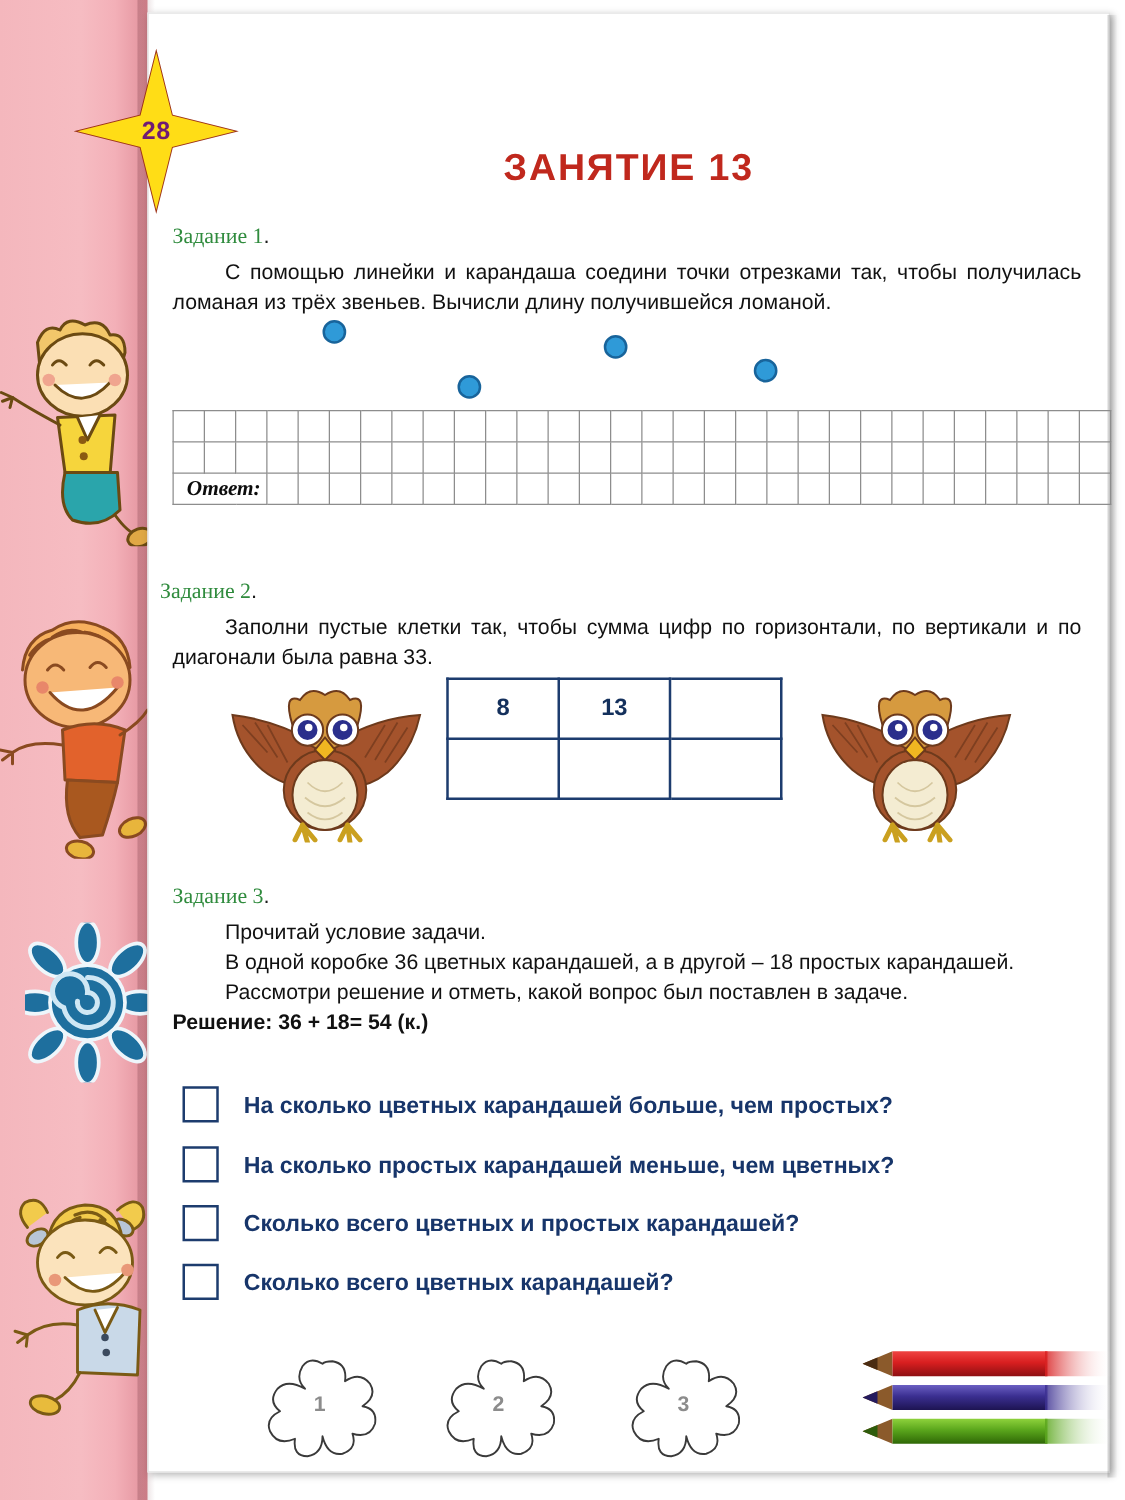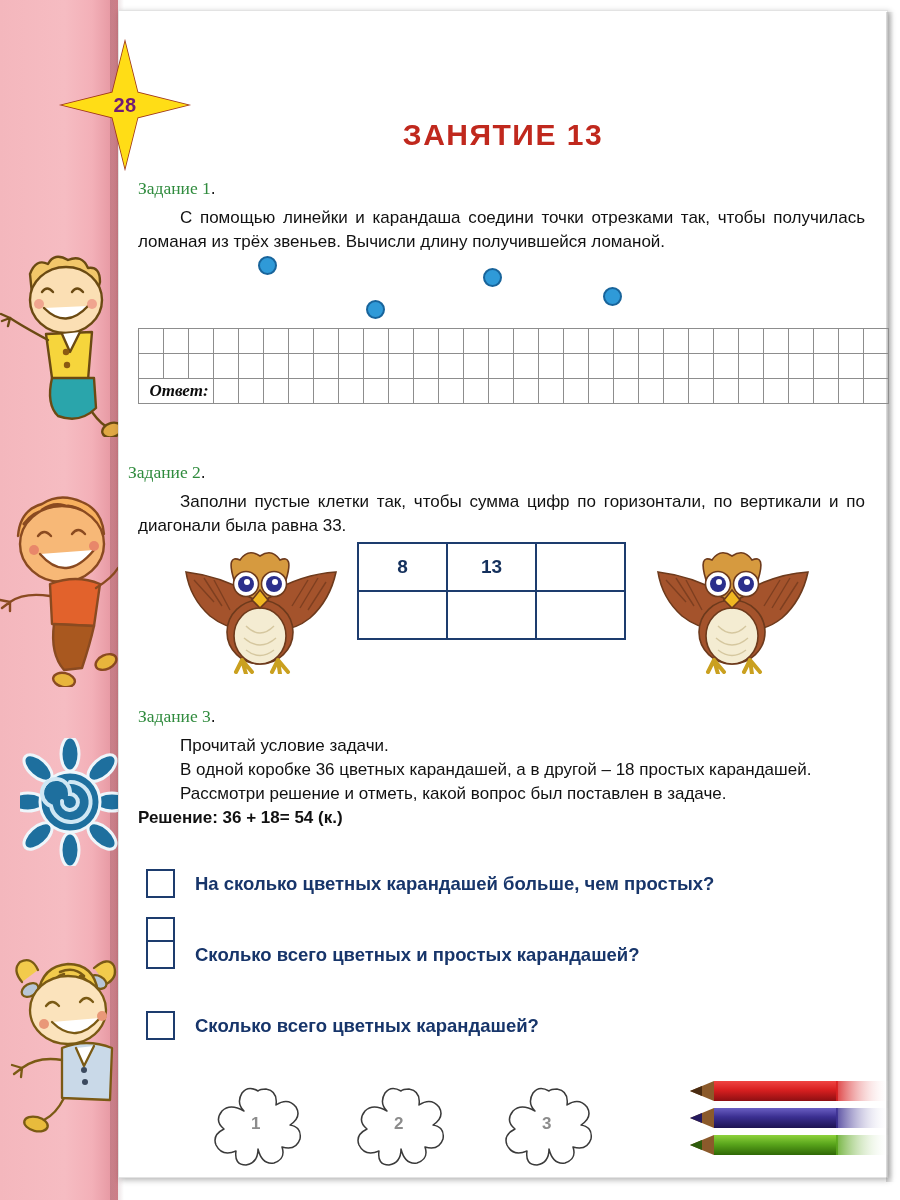--- a/index.html
+++ b/index.html
@@ -482,22 +482,23 @@
     <p class="indent" style="text-align:left;">Рассмотри решение и отметь, какой вопрос был поставлен в задаче.</p>
     <p style="text-align:left;font-weight:bold;">Решение: 36 + 18= 54 (к.)</p>
   </div>
 
   <div class="check-row" style="left:146px; top:869px;">
     <div class="check-box"></div>
     <div class="check-text">На сколько цветных карандашей больше, чем простых?</div>
   </div>
   <div class="check-row" style="left:146px; top:917px;">
     <div class="check-box"></div>
-  </div>
-  <div class="check-row" style="left:146px; top:940px;">
+    <div class="check-text">На сколько простых карандашей меньше, чем цветных?</div>
+  </div>
+  <div class="check-row" style="left:146px; top:964px;">
     <div class="check-box"></div>
     <div class="check-text">Сколько всего цветных и простых карандашей?</div>
   </div>
   <div class="check-row" style="left:146px; top:1011px;">
     <div class="check-box"></div>
     <div class="check-text">Сколько всего цветных карандашей?</div>
   </div>
 
   <svg class="abs" style="left:212px; top:1085px;" width="92" height="82" viewBox="0 0 92 82">
     <path d="M46 6 Q36 0 30 8 Q24 18 32 26 Q18 18 10 26 Q2 36 12 44 Q0 50 4 60 Q10 72 24 66 Q22 80 34 80 Q46 78 46 64 Q50 80 62 78 Q74 74 70 62 Q84 66 88 54 Q90 42 78 40 Q90 32 84 22 Q76 12 64 20 Q66 6 54 4 Q48 4 46 6 Z" fill="#ffffff" stroke="#3a3a3a" stroke-width="1.5" stroke-linejoin="round"></path>

